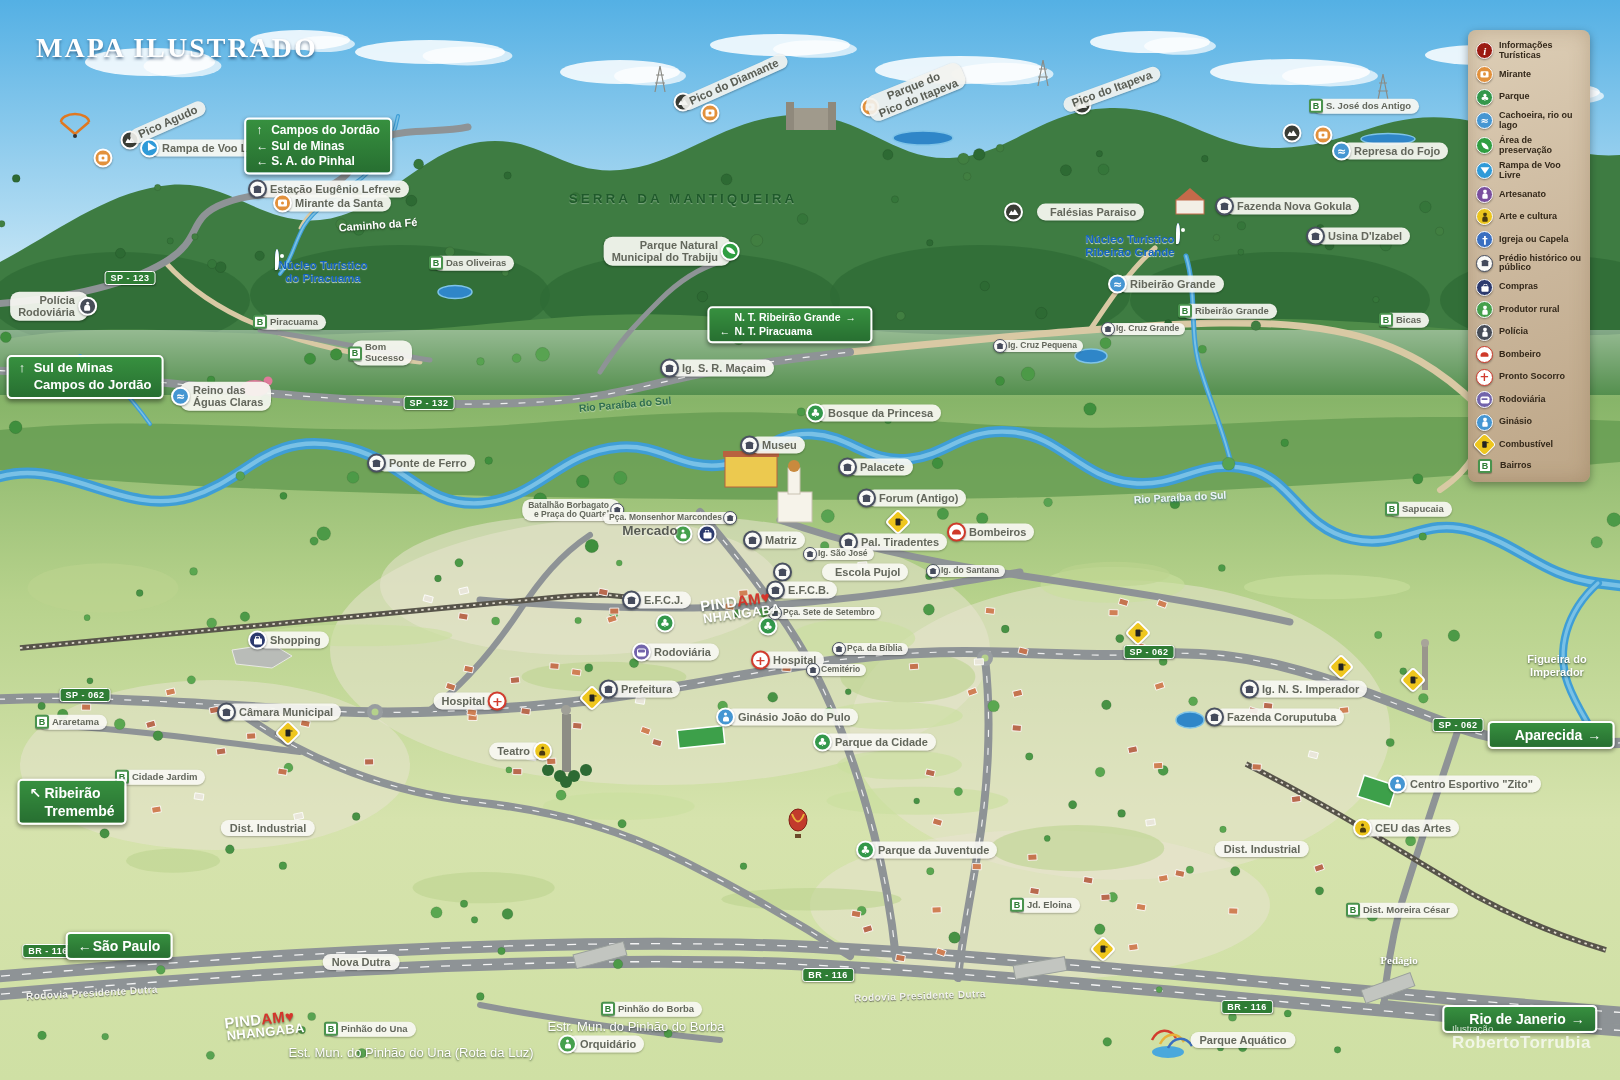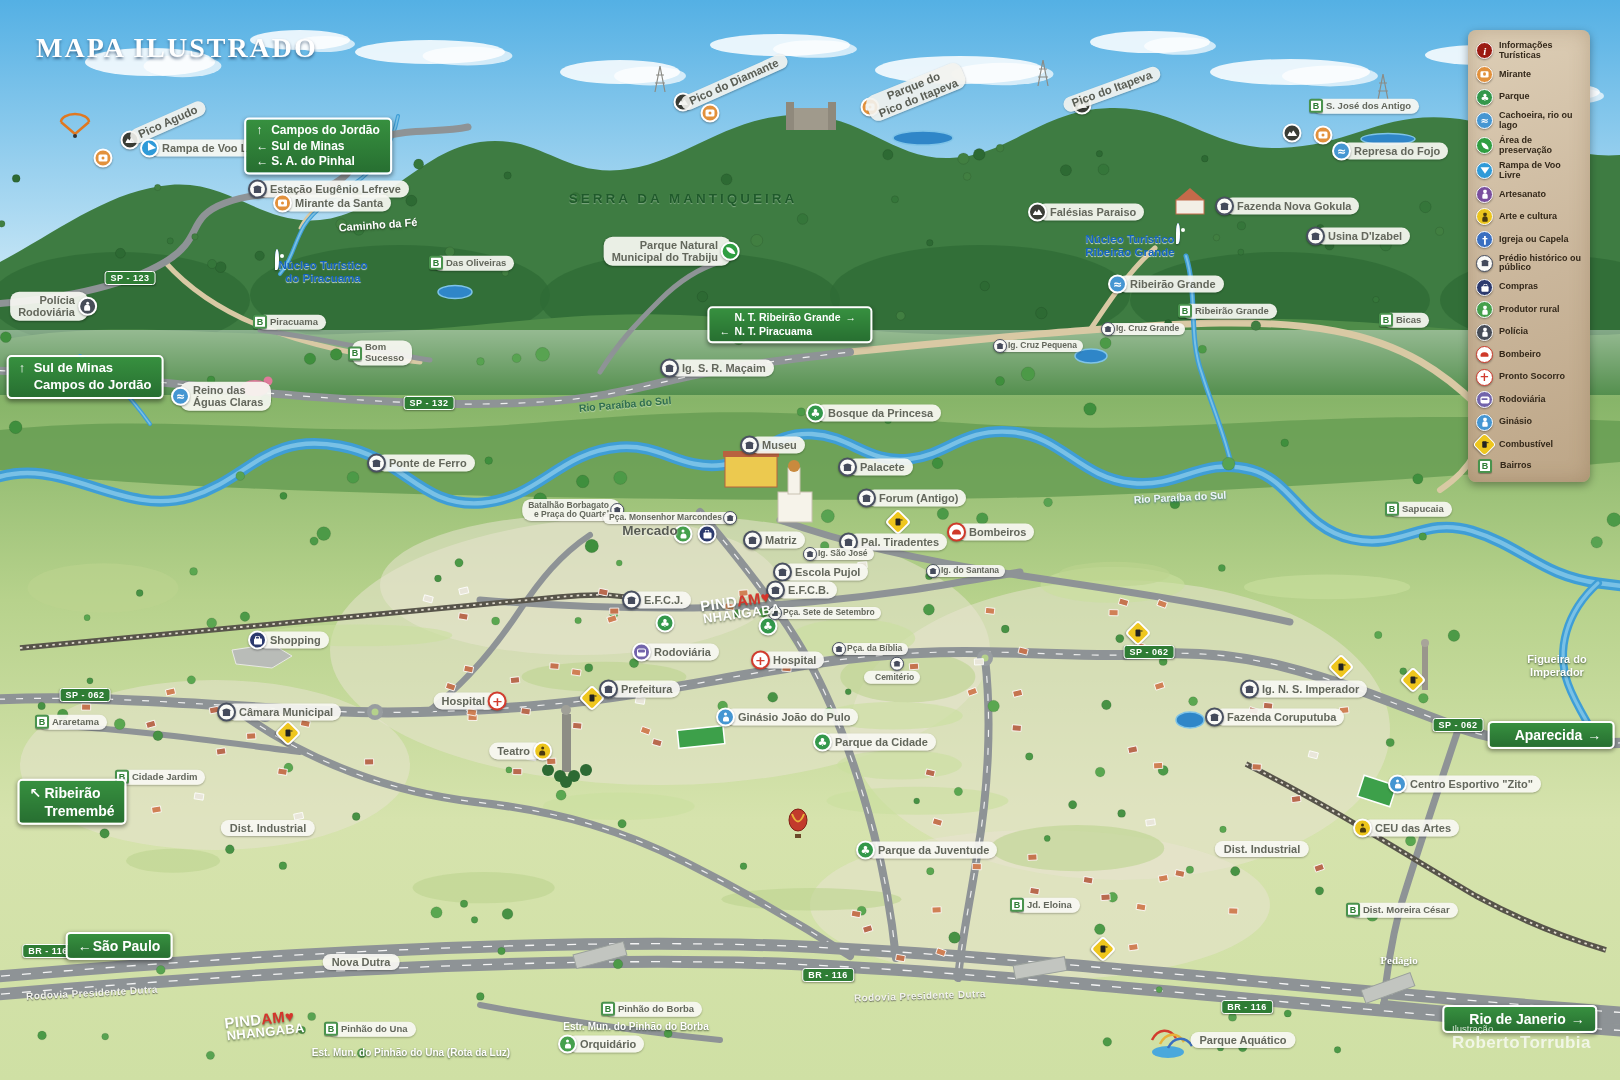--- a/index.html
+++ b/index.html
@@ -91,21 +91,21 @@
         border:2.5px solid #fff;border-radius:5px;color:#fff;font-weight:700;padding:3px 10px;
         box-shadow:0 2px 4px rgba(0,0,0,.4);z-index:13;line-height:1.3;white-space:nowrap}
   .sign .ar{display:inline-block;width:15px;font-weight:800}
   .rbadge{position:absolute;transform:translate(-50%,-50%);background:#2f7d35;border:1.5px solid #fff;border-radius:3px;
           color:#fff;font-weight:700;font-size:9px;padding:1px 5px;box-shadow:0 1px 2px rgba(0,0,0,.35);z-index:11;
           letter-spacing:.5px;white-space:nowrap}
 
   
   .mtext{position:absolute;transform:translate(-50%,-50%);z-index:11;white-space:nowrap;text-align:center;line-height:1.15}
   .tw{color:#fff;font-weight:700;font-size:11px;text-shadow:0 1px 2px rgba(30,50,25,.8)}
-  .tws{color:#fff;font-weight:700;font-size:10px;text-shadow:0 1px 2px rgba(30,50,25,.8)}
+  .tws{color:#fff;font-weight:400;font-size:13px;text-shadow:0 1px 2px rgba(30,50,25,.8)}
   .troad{color:#f2f3ee;font-weight:700;font-size:10px;letter-spacing:.4px;text-shadow:0 1px 1px rgba(60,60,60,.7)}
   .tserra{color:#1f5a2b;font-weight:800;font-size:13.5px;letter-spacing:3px;text-shadow:0 1px 1px rgba(255,255,255,.35)}
   .trivd{color:#2f6e4f;font-weight:700;font-size:10.5px;text-shadow:0 1px 1px rgba(255,255,255,.45)}
   .trivl{color:#edf6fb;font-weight:700;font-size:10.5px;text-shadow:0 1px 2px rgba(30,80,120,.7)}
   .tmerc{color:#585c53;font-weight:800;font-size:13.5px;text-shadow:0 1px 2px rgba(255,255,255,.85)}
 
   
   .plogo{position:absolute;z-index:12;font-weight:800;font-size:15px;line-height:.95;color:#fff;text-align:center;
          letter-spacing:.3px;text-shadow:0 1.5px 2px rgba(40,60,30,.6)}
   .plogo .red{color:#d5352c}
@@ -614,21 +614,21 @@
           <div>Parque Natural</div>
           <div>Municipal  do Trabiju</div>
         </span>
       </div>
       <div class="poi" style="left: 670px; top: 368px;">
         <div class="icn t-predio">
           <span class="g-bld"></span>
         </div>
         <span class="pilltx">Ig. S. R. Maçaim</span>
       </div>
-      <div class="poi" style="left: 1038px; top: 212px;">
+      <div class="poi" style="left: 1014px; top: 212px; gap: 24px;">
         <div class="icn t-mirante-dark">
           <span class="g-mtn"></span>
         </div>
         <span class="pilltx">Falésias Paraiso</span>
       </div>
       <div class="poi" style="left: 1342px; top: 151px;">
         <div class="icn t-cachoeira">
           <span class="tg" style="font-size:11px">≈</span>
         </div>
         <span class="pilltx">Represa do Fojo</span>
@@ -725,21 +725,21 @@
           <span class="g-dome"></span>
         </div>
         <span class="pilltx">Bombeiros</span>
       </div>
       <div class="poi sm" style="left: 936px; top: 571px;">
         <div class="icn t-predio">
           <span class="g-bld"></span>
         </div>
         <span class="pilltx">Ig. do Santana</span>
       </div>
-      <div class="poi" style="left: 783px; top: 572px;">
+      <div class="poi" style="left: 783px; top: 572px; gap: 40px;">
         <div class="icn t-predio">
           <span class="g-bld"></span>
         </div>
         <span class="pilltx">Escola Pujol</span>
       </div>
       <div class="poi" style="left: 776px; top: 590px;">
         <div class="icn t-predio">
           <span class="g-bld"></span>
         </div>
         <span class="pilltx">E.F.C.B.</span>
@@ -767,21 +767,21 @@
           <span class="tg">+</span>
         </div>
         <span class="pilltx">Hospital</span>
       </div>
       <div class="poi sm" style="left: 842px; top: 649px;">
         <div class="icn t-predio">
           <span class="g-bld"></span>
         </div>
         <span class="pilltx">Pça. da Bíblia</span>
       </div>
-      <div class="poi sm" style="left: 884px; top: 670px; flex-direction: column;">
+      <div class="poi sm" style="left: 816px; top: 670px;">
         <div class="icn t-predio">
           <span class="g-bld"></span>
         </div>
         <span class="pilltx">Cemitério</span>
       </div>
       <div class="poi" style="left: 609px; top: 689px;">
         <div class="icn t-predio">
           <span class="g-bld"></span>
         </div>
         <span class="pilltx">Prefeitura</span>

